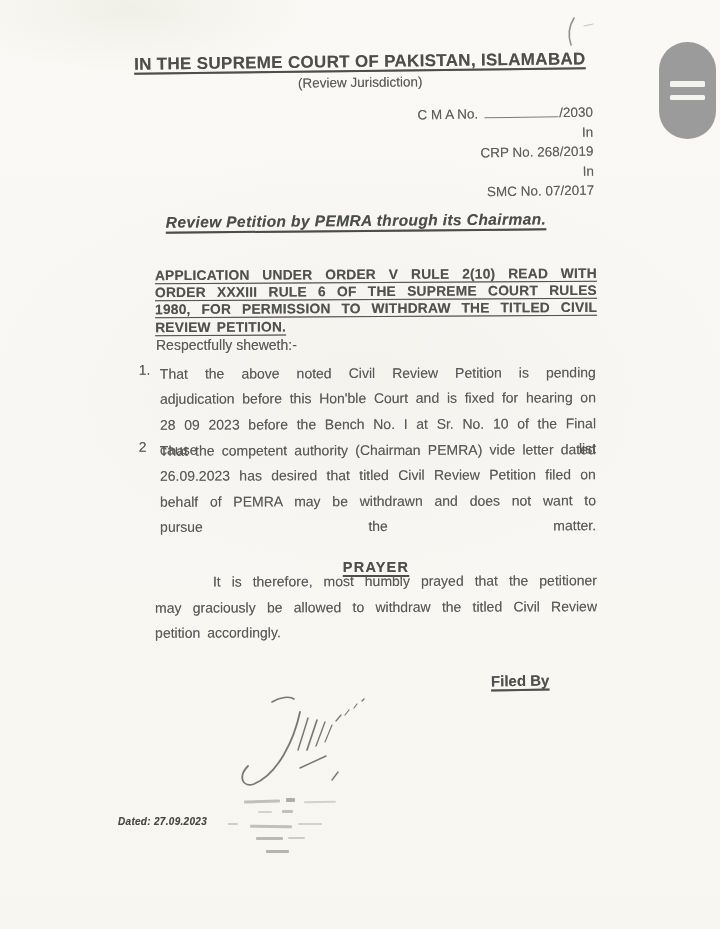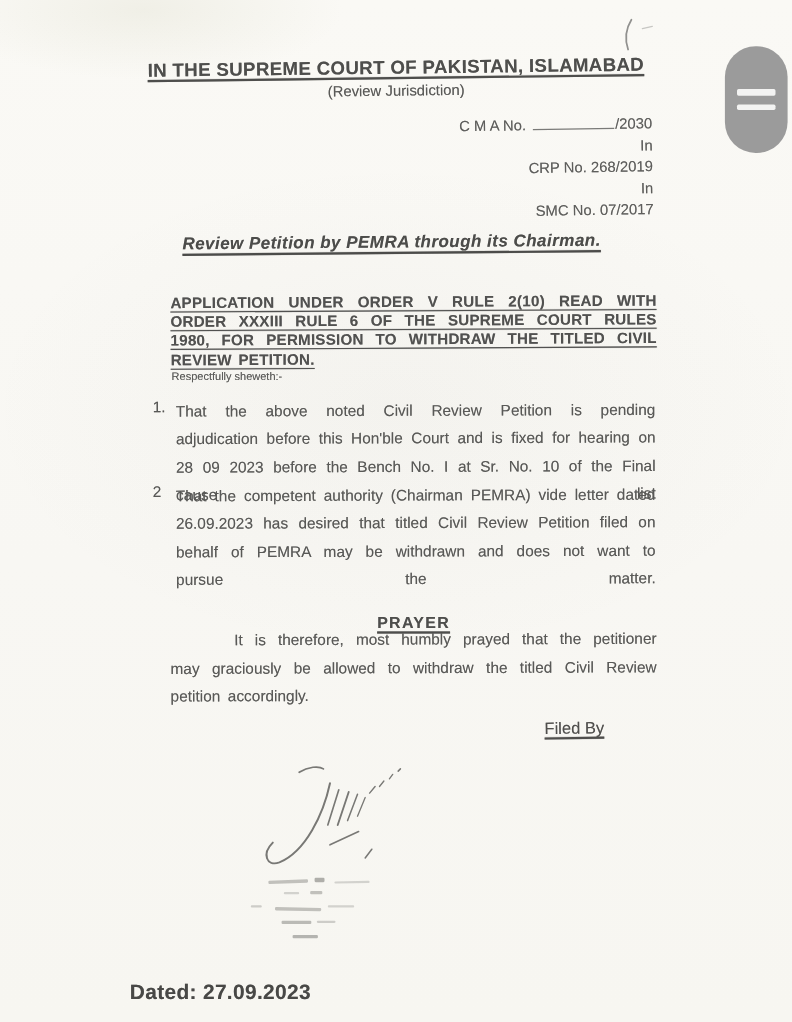--- a/index.html
+++ b/index.html
@@ -93,21 +93,21 @@
     text-decoration: underline;
     text-decoration-thickness: 1.4px;
     text-underline-offset: 2.5px;
     letter-spacing: 0.2px;
     word-spacing: 2px;
     transform: rotate(-0.3deg);
   }
   .salutation {
     position: absolute;
     top: 337px; left: 156px;
-    font-size: 10px;
+    font-size: 14px;
     color: #5a5a58;
   }
   
   .para { position: absolute; left: 160px; width: 436px; transform: rotate(-0.2deg); }
   .para-1 { top: 361px; }
   .para-2 { top: 438px; }
   .para-num {
     position: absolute;
     left: -21px; top: 0;
     font-size: 14px;
@@ -145,23 +145,23 @@
     line-height: 25.6px;
     text-align: justify;
     text-indent: 58px;
     color: #595957;
     word-spacing: 3px;
     transform: rotate(-0.2deg);
   }
   
   .filed-by {
     position: absolute;
-    top: 654px; right: 171px;
+    top: 672px; right: 171px;
     font-size: 15px;
-    font-weight: normal;
+    font-weight: bold;
     color: #504f4d;
     text-decoration: underline;
     text-decoration-thickness: 1.5px;
     text-underline-offset: 3px;
     transform: rotate(-0.8deg);
   }
   .signature {
     position: absolute;
     top: 688px; left: 228px;
     width: 152px; height: 118px;
@@ -170,25 +170,26 @@
     position: absolute;
     top: 748px; right: 126px;
     text-align: right;
     font-size: 12.8px;
     font-weight: bold;
     line-height: 16.5px;
     color: #4b4b49;
   }
   .dated {
     position: absolute;
-    top: 892px; left: 118px;
-    font-size: 19px;
+    top: 816px; left: 118px;
+    font-size: 10px;
     font-weight: bold;
     letter-spacing: 0.3px;
     color: #484846;
+    font-style: italic;
   }
   
   .stamp {
     position: absolute;
     top: 796px; left: 226px;
     width: 140px; height: 72px;
     filter: blur(0.5px);
   }
   .stamp i {
     position: absolute;

